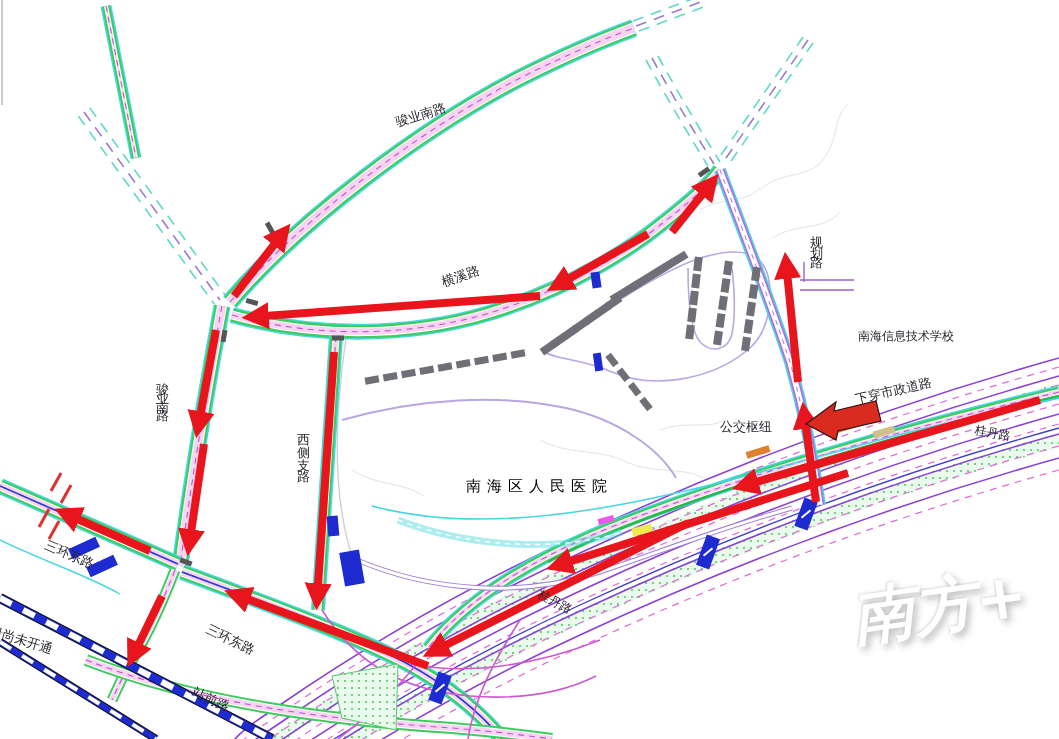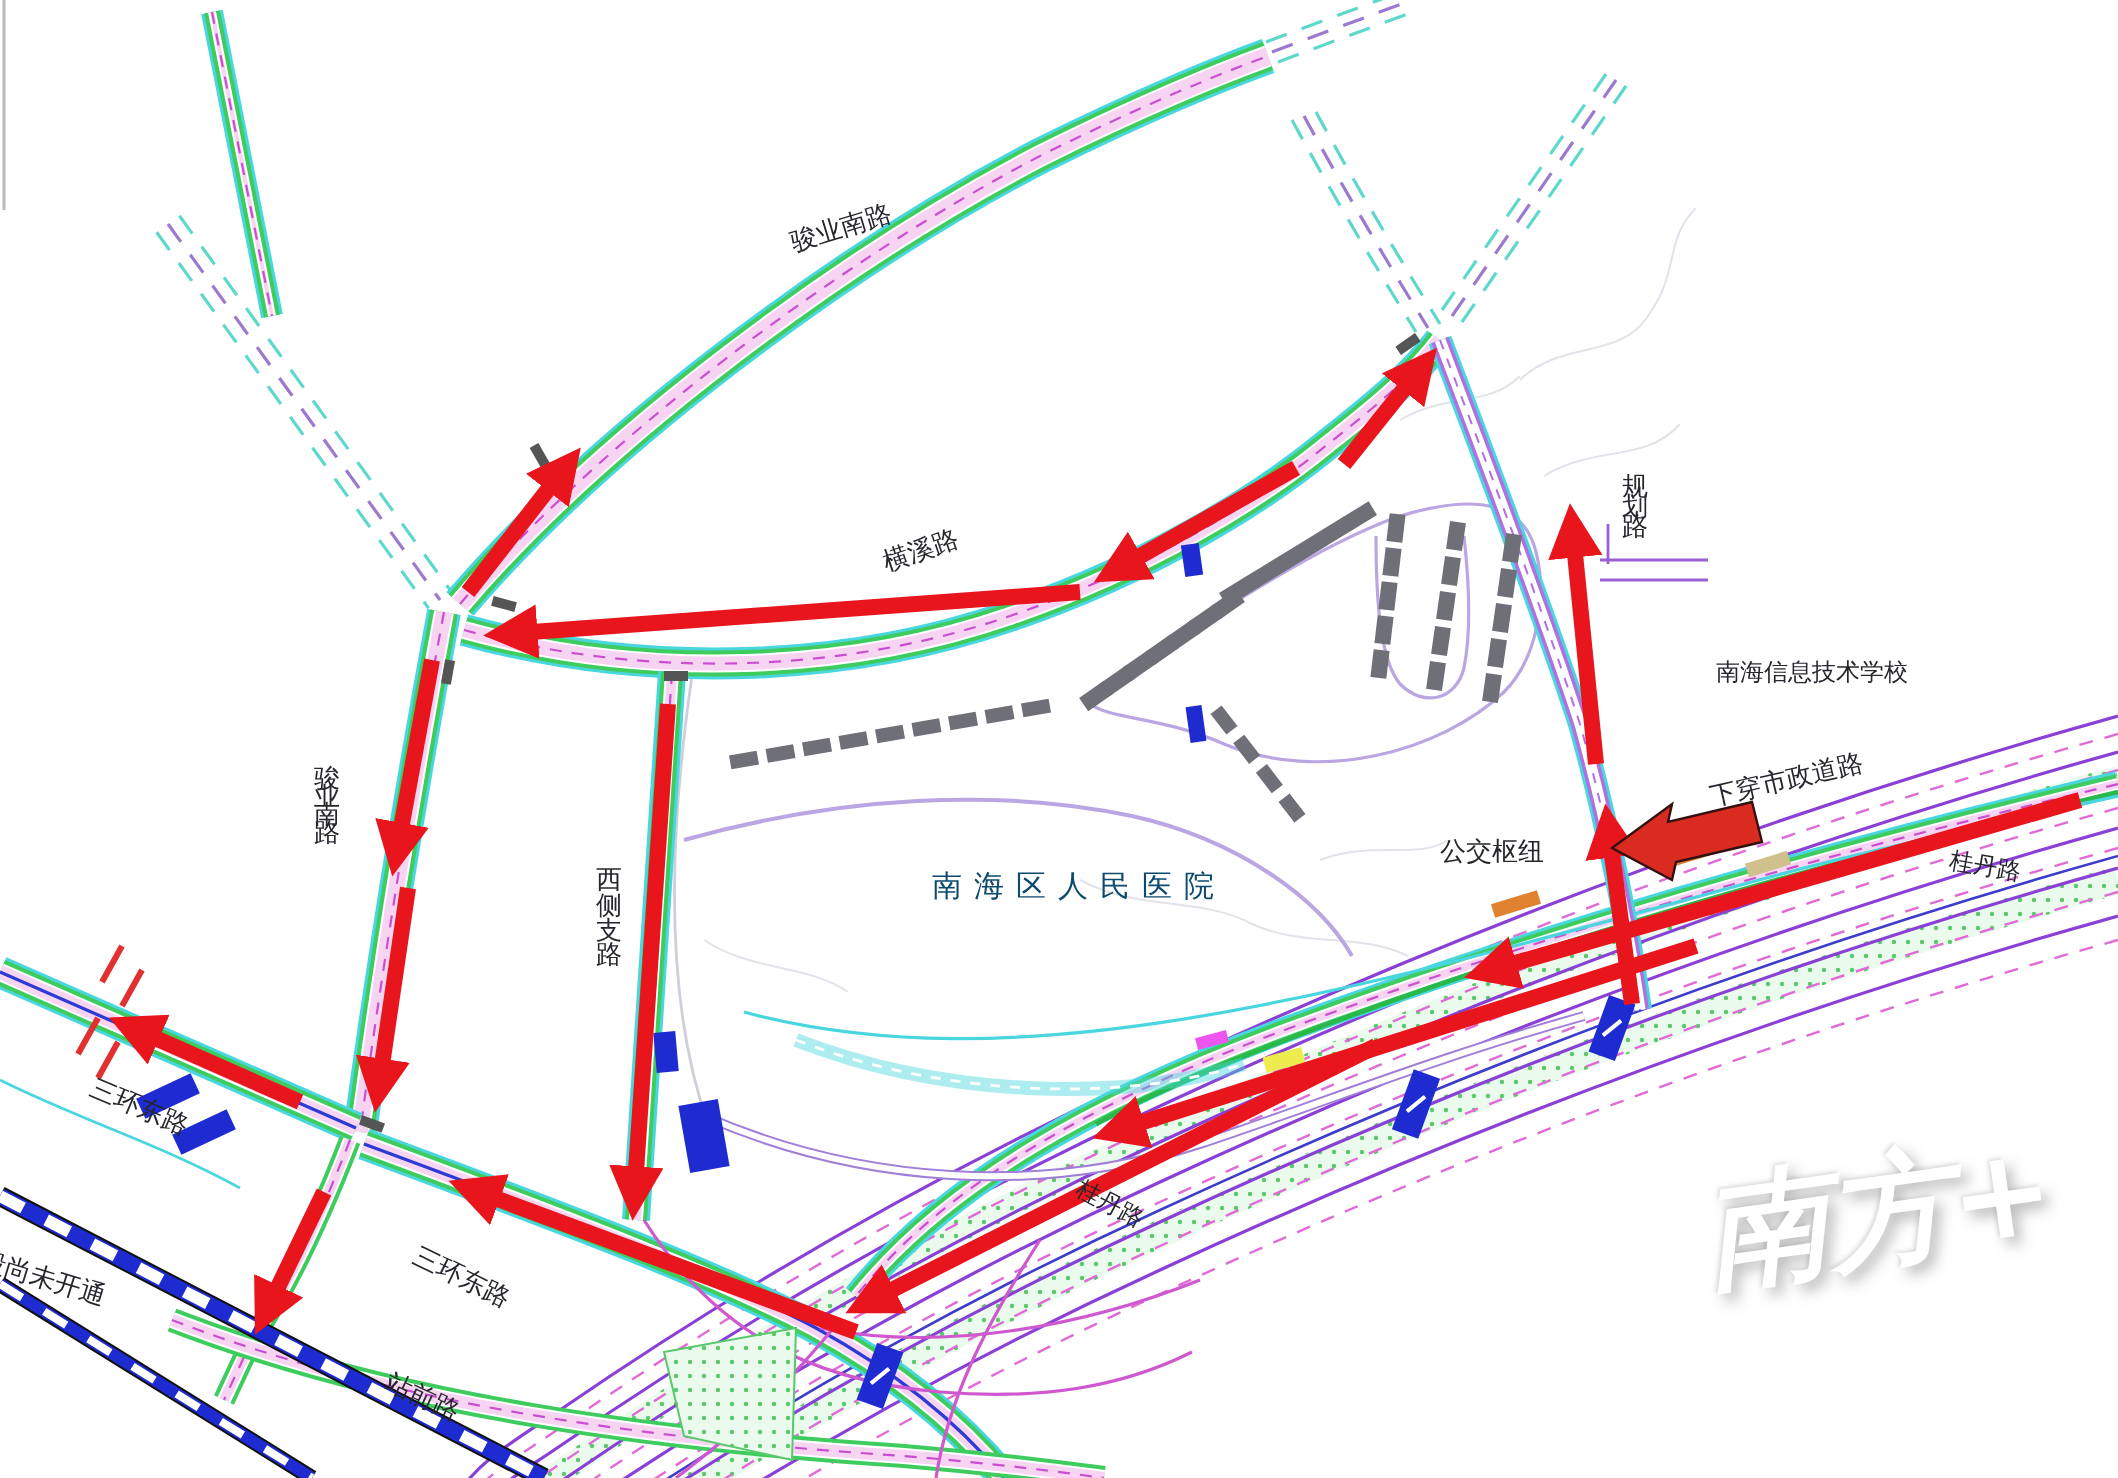--- a/index.html
+++ b/index.html
@@ -2,21 +2,21 @@
 <html><head>
 <meta charset="utf-8">
 <style>
   html,body{margin:0;padding:0;background:#ffffff;}
   .stage{position:relative;width:1059px;height:739px;background:#fff;overflow:hidden;
          font-family:"DejaVu Sans",sans-serif;}
   .stage svg{position:absolute;left:0;top:0;}
   .lbl{position:absolute;font-size:13px;color:#26262e;white-space:nowrap;
        transform-origin:left top;line-height:1;font-family:"DejaVu Sans",sans-serif;}
   .lbl.v{writing-mode:vertical-rl;text-orientation:upright;letter-spacing:10px;}
-  .lbl.hosp{font-size:15px;letter-spacing:6px;color:#0c4a6e;}
+  .lbl.hosp{font-size:15px;letter-spacing:6px;color:#000000;margin-top:43px;}
   .lbl.small{font-size:12px;}
   .watermark{position:absolute;left:848px;top:588px;font-size:62px;font-weight:bold;
        font-style:italic;font-family:"DejaVu Serif",serif;color:#ffffff;
        text-shadow:3px 4px 7px rgba(120,120,120,.5),-1px -1px 2px rgba(160,160,160,.3);
        transform:rotate(-8deg);transform-origin:left top;line-height:1;}
 </style>
 </head>
 <body>
 
 <div class="stage">

